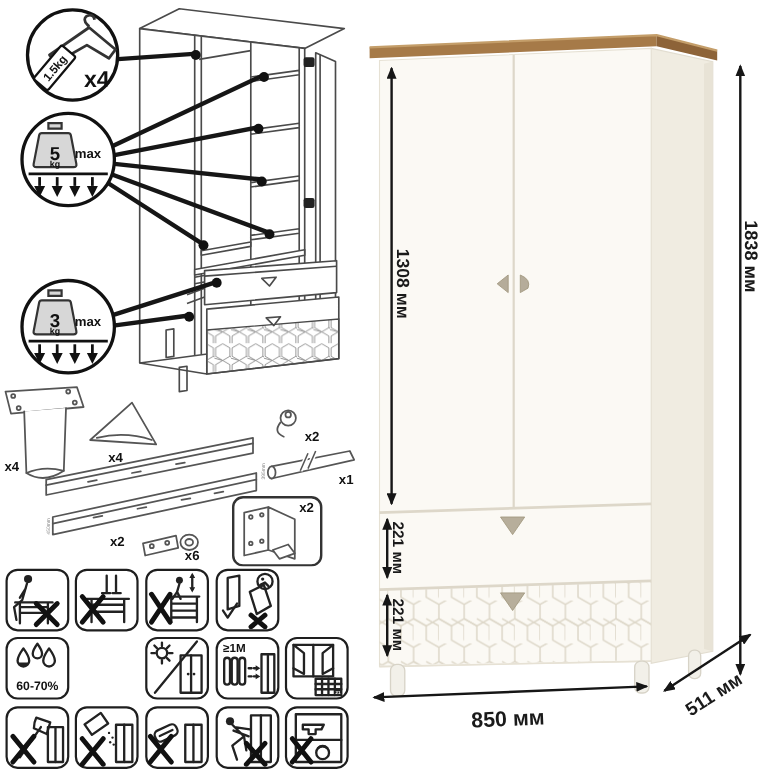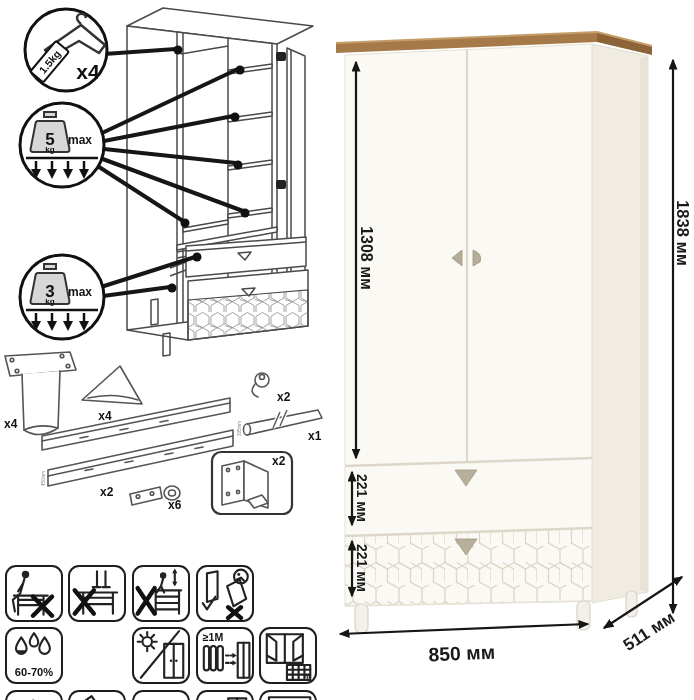--- a/index.html
+++ b/index.html
@@ -1,20 +1,20 @@
 <!DOCTYPE html>
 <html><head>
 <meta charset="utf-8">
 <style>
   html,body{margin:0;padding:0;background:#fff;}
   .stage{position:relative;width:694px;height:700px;background:#fff;overflow:hidden;
          font-family:"Liberation Sans",sans-serif;}
   .stage svg{position:absolute;}
   .icon-cell{position:absolute;width:58px;height:57px;border:2.5px solid #1e1e1e;
-             border-radius:11px;box-sizing:border-box;background:#fff;margin-top:48px;}
+             border-radius:11px;box-sizing:border-box;background:#fff;}
   .icon-cell svg{position:static;width:100%;height:100%;display:block;}
   .s{stroke:#222;stroke-width:2;fill:none;stroke-linecap:round;stroke-linejoin:round;}
   .f{fill:#222;stroke:none;}
   .x{stroke:#111;stroke-width:4.2;fill:none;stroke-linecap:round;}
   .it{font-family:"Liberation Sans",sans-serif;font-weight:bold;fill:#111;}
   .ln{stroke:#4a4a4a;stroke-width:1.5;fill:none;stroke-linejoin:round;}
   .lnf{stroke:#4a4a4a;stroke-width:1.5;fill:#fff;stroke-linejoin:round;}
   .hw{stroke:#555;stroke-width:1.6;fill:#fff;stroke-linejoin:round;stroke-linecap:round;}
   .cnt{font-family:"Liberation Sans",sans-serif;font-weight:bold;font-size:12px;fill:#111;}
   .tiny{font-family:"Liberation Sans",sans-serif;font-size:4.5px;fill:#888;}

